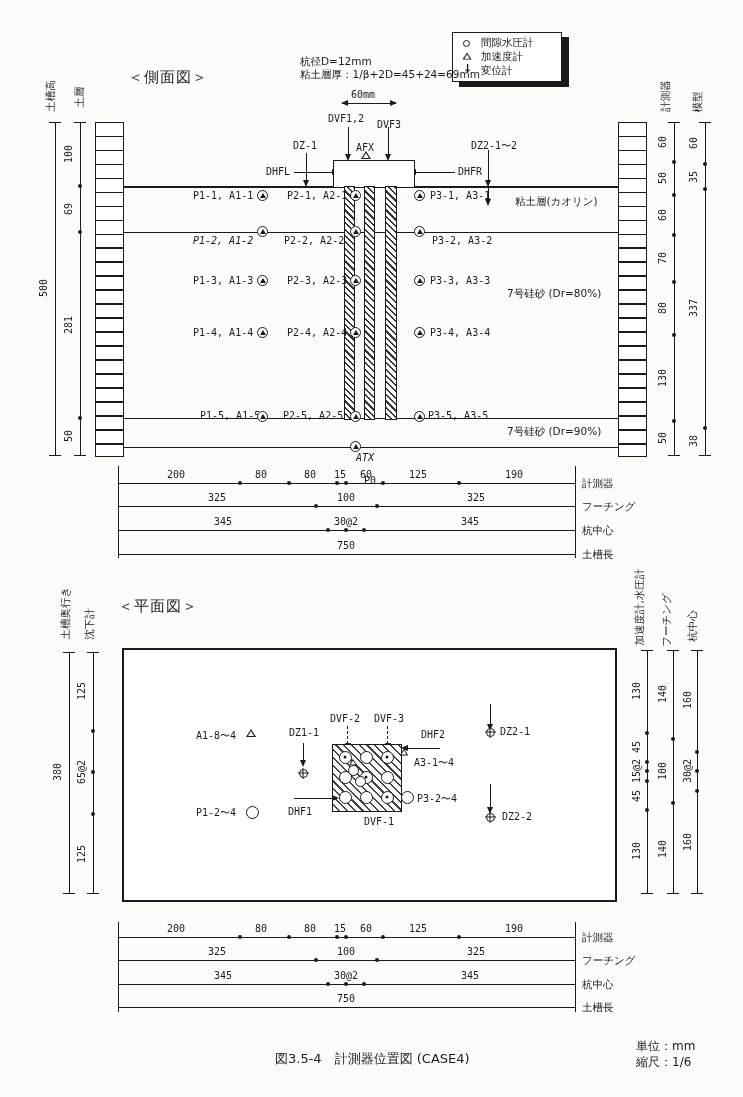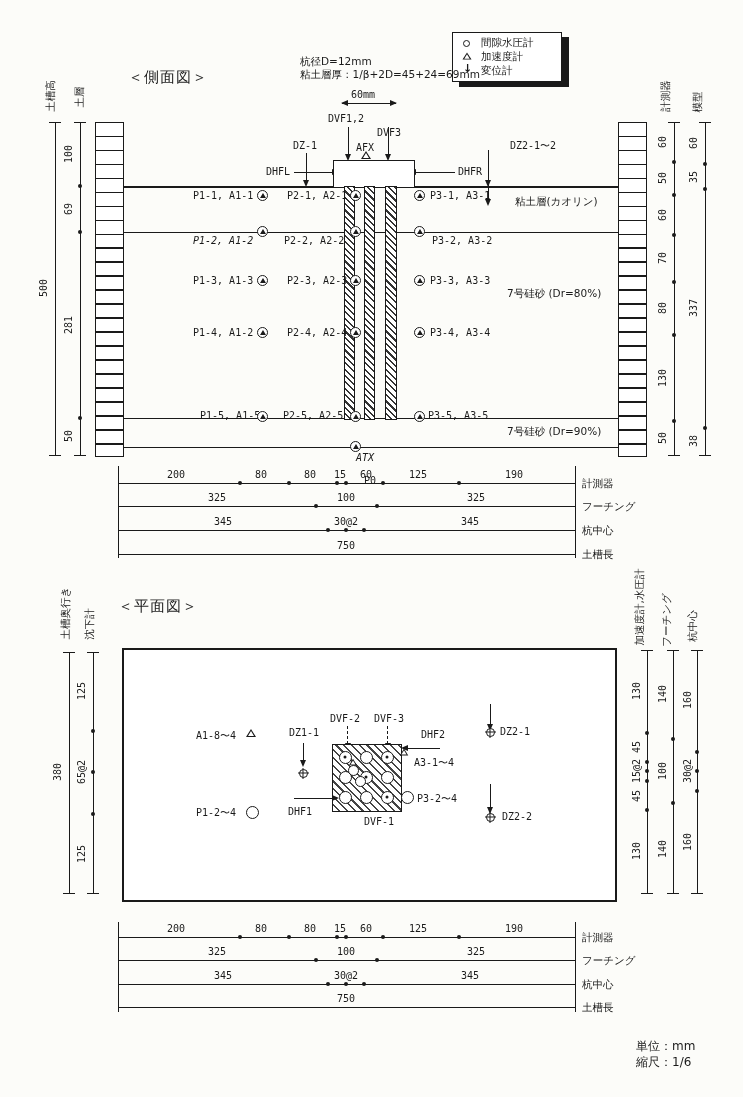--- a/index.html
+++ b/index.html
@@ -53,35 +53,35 @@
   </div>
 
   <span class="jt" style="left:128px;top:68px;">＜側面図＞</span>
   <span class="j" style="left:300px;top:55px;">杭径D=12mm</span>
   <span class="j" style="left:300px;top:68px;">粘土層厚：1/β+2D=45+24=69mm</span>
 
   <span class="t" style="left:351px;top:89px;">60mm</span>
   <span class="ah adb" style="left:342px;top:103px;width:54px;"></span>
 
   <span class="t" style="left:328px;top:113px;">DVF1,2</span>
-  <span class="t" style="left:377px;top:127px;">DVF3</span>
+  <span class="t" style="left:377px;top:119px;">DVF3</span>
   <span class="av head" style="left:348px;top:127px;height:28px;"></span>
   <span class="av head" style="left:388px;top:127px;height:28px;"></span>
 
   <span class="t" style="left:293px;top:140px;">DZ-1</span>
   <span class="av head" style="left:306px;top:153px;height:28px;"></span>
   <span class="t" style="left:356px;top:142px;">AFX</span>
   <span class="tri" style="left:361px;top:151px;"></span>
 
   <span class="t" style="left:266px;top:166px;">DHFL</span>
   <span class="ah headR" style="left:294px;top:172px;width:38px;"></span>
   <span class="t" style="left:458px;top:166px;">DHFR</span>
   <span class="ah headL" style="left:416px;top:172px;width:39px;"></span>
 
-  <span class="t" style="left:510px;top:139px;">DZ2-1〜2</span>
+  <span class="t" style="left:471px;top:139px;">DZ2-1〜2</span>
   <span class="av head" style="left:488px;top:150px;height:50px;"></span>
   <span class="arrhead" style="left:484.5px;top:180px;"></span>
 
   <div class="wall" style="left:95px;top:122px;width:27px;height:333px;"></div>
   <div class="wall" style="left:618px;top:122px;width:27px;height:333px;"></div>
 
   <div class="hl" style="left:124px;top:186px;width:494px;height:1.5px;"></div>
   <div class="hl" style="left:124px;top:232px;width:494px;"></div>
   <div class="hl" style="left:124px;top:418px;width:494px;"></div>
   <div class="hl" style="left:124px;top:447px;width:494px;"></div>
@@ -105,21 +105,21 @@
   <span class="pz" style="left:350px;top:226px;"></span>
   <span class="pz" style="left:414px;top:226px;"></span>
 
   <span class="t" style="left:193px;top:275px;">P1-3, A1-3</span>
   <span class="t" style="left:287px;top:275px;">P2-3, A2-3</span>
   <span class="t" style="left:430px;top:275px;">P3-3, A3-3</span>
   <span class="pz" style="left:257px;top:275px;"></span>
   <span class="pz" style="left:350px;top:275px;"></span>
   <span class="pz" style="left:414px;top:275px;"></span>
 
-  <span class="t" style="left:193px;top:327px;">P1-4, A1-2</span>
+  <span class="t" style="left:193px;top:327px;">P1-4, A1-4</span>
   <span class="t" style="left:287px;top:327px;">P2-4, A2-4</span>
   <span class="t" style="left:430px;top:327px;">P3-4, A3-4</span>
   <span class="pz" style="left:257px;top:327px;"></span>
   <span class="pz" style="left:350px;top:327px;"></span>
   <span class="pz" style="left:414px;top:327px;"></span>
 
   <span class="t" style="left:200px;top:410px;">P1-5, A1-5</span>
   <span class="t" style="left:283px;top:410px;">P2-5, A2-5</span>
   <span class="t" style="left:428px;top:410px;">P3-5, A3-5</span>
   <span class="pz" style="left:257px;top:411px;"></span>
@@ -348,16 +348,17 @@
   <span class="num" style="left:476px;top:946px;">325</span>
   <span class="num" style="left:223px;top:970px;">345</span>
   <span class="num" style="left:346px;top:970px;">30@2</span>
   <span class="num" style="left:470px;top:970px;">345</span>
   <span class="num" style="left:346px;top:993px;">750</span>
   <span class="j" style="left:582px;top:931px;">計測器</span>
   <span class="j" style="left:582px;top:954px;">フーチング</span>
   <span class="j" style="left:582px;top:978px;">杭中心</span>
   <span class="j" style="left:582px;top:1001px;">土槽長</span>
 
+  <span class="j" style="left:275px;top:1050px;font-size:13px;">図3.5-4　計測器位置図 (CASE4)</span>
   <span class="j" style="left:636px;top:1038px;font-size:12px;">単位：mm</span>
   <span class="j" style="left:636px;top:1054px;font-size:12px;">縮尺：1/6</span>
 
 </div>
 
 </body></html>

